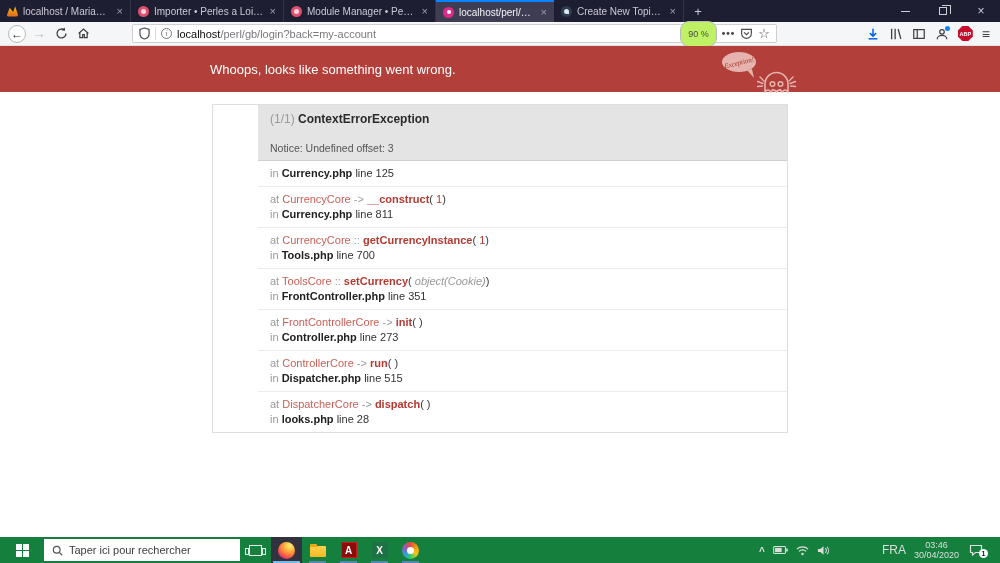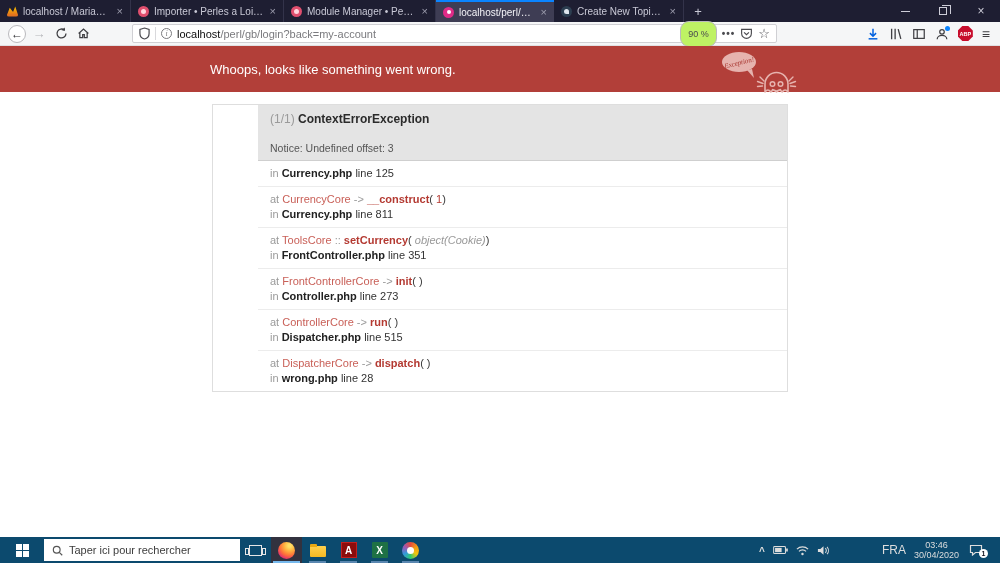--- a/index.html
+++ b/index.html
@@ -64,21 +64,21 @@
   .trow:last-child { border-bottom:none; }
   .g { color:#9a9a9a; }
   .cls { color:#c96058; }
   .mth { color:#b43a32; font-weight:bold; }
   .par { color:#3a3a3a; }
   .argn { color:#b43a32; }
   .argo { color:#999; font-style:italic; }
   .file { font-weight:bold; color:#222; }
 
   
-  .taskbar { height:26px; background:#0c4a6e; display:flex; align-items:stretch; color:#ddd; flex:0 0 auto; }
+  .taskbar { height:26px; background:#15803d; display:flex; align-items:stretch; color:#ddd; flex:0 0 auto; }
   .tb-btn { width:44px; display:flex; align-items:center; justify-content:center; position:relative; }
   .win-logo { display:grid; grid-template-columns:6px 6px; grid-template-rows:6px 6px; gap:1px; }
   .win-logo span { background:#fdfdfd; }
   .tb-search { width:196px; background:#fff; display:flex; align-items:center; gap:6px; padding:0 8px; margin:2px 0; }
   .tb-search input { border:none; outline:none; font-size:11px; color:#444; width:150px; background:transparent; font-family:"Liberation Sans",sans-serif; }
   .tb-search input::placeholder { color:#3c3c3c; }
   .tb-app { width:31px; display:flex; align-items:center; justify-content:center; position:relative; }
   .tb-app.running::after { content:""; position:absolute; bottom:0; left:7px; right:7px; height:2px; background:#5a87b0; }
   .tb-app.active { background:#32323f; }
   .tb-app.active::after { left:2px; right:2px; background:#76b9ed; }
@@ -228,39 +228,43 @@
 
       <div class="trow">
         <div><span class="g">in</span> <span class="file">Currency.php</span> <span>line 125</span></div>
       </div>
 
       <div class="trow">
         <div><span class="g">at</span> <span class="cls">CurrencyCore</span> <span class="g">-&gt;</span> <span class="mth">__construct</span><span class="par">(</span><span class="argn"> 1</span><span class="par">)</span></div>
         <div><span class="g">in</span> <span class="file">Currency.php</span> <span>line 811</span></div>
       </div>
 
+      <div class="trow">
+        <div><span class="g">at</span> <span class="cls">CurrencyCore</span> <span class="g">::</span> <span class="mth">getCurrencyInstance</span><span class="par">(</span><span class="argn"> 1</span><span class="par">)</span></div>
+        <div><span class="g">in</span> <span class="file">Tools.php</span> <span>line 700</span></div>
+      </div>
 
       <div class="trow">
         <div><span class="g">at</span> <span class="cls">ToolsCore</span> <span class="g">::</span> <span class="mth">setCurrency</span><span class="par">(</span><span class="argo"> object(Cookie)</span><span class="par">)</span></div>
         <div><span class="g">in</span> <span class="file">FrontController.php</span> <span>line 351</span></div>
       </div>
 
       <div class="trow">
         <div><span class="g">at</span> <span class="cls">FrontControllerCore</span> <span class="g">-&gt;</span> <span class="mth">init</span><span class="par">(</span><span class="argn"> </span><span class="par">)</span></div>
         <div><span class="g">in</span> <span class="file">Controller.php</span> <span>line 273</span></div>
       </div>
 
       <div class="trow">
         <div><span class="g">at</span> <span class="cls">ControllerCore</span> <span class="g">-&gt;</span> <span class="mth">run</span><span class="par">(</span><span class="argn"> </span><span class="par">)</span></div>
         <div><span class="g">in</span> <span class="file">Dispatcher.php</span> <span>line 515</span></div>
       </div>
 
       <div class="trow">
         <div><span class="g">at</span> <span class="cls">DispatcherCore</span> <span class="g">-&gt;</span> <span class="mth">dispatch</span><span class="par">(</span><span class="argn"> </span><span class="par">)</span></div>
-        <div><span class="g">in</span> <span class="file">wrong.php</span> <span>line 28</span></div>
+        <div><span class="g">in</span> <span class="file">looks.php</span> <span>line 28</span></div>
       </div>
     </div>
   </div>
 
   <div class="taskbar">
     <div class="tb-btn">
       <span class="win-logo">
           <span></span>
           <span></span>
           <span></span>

